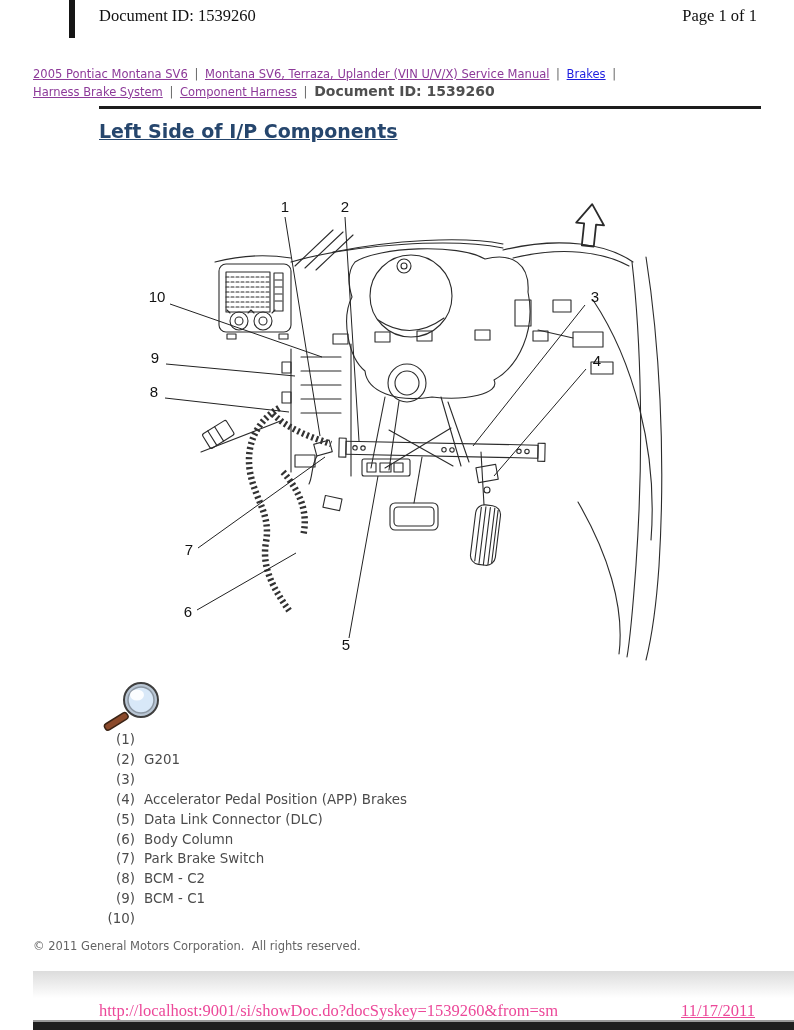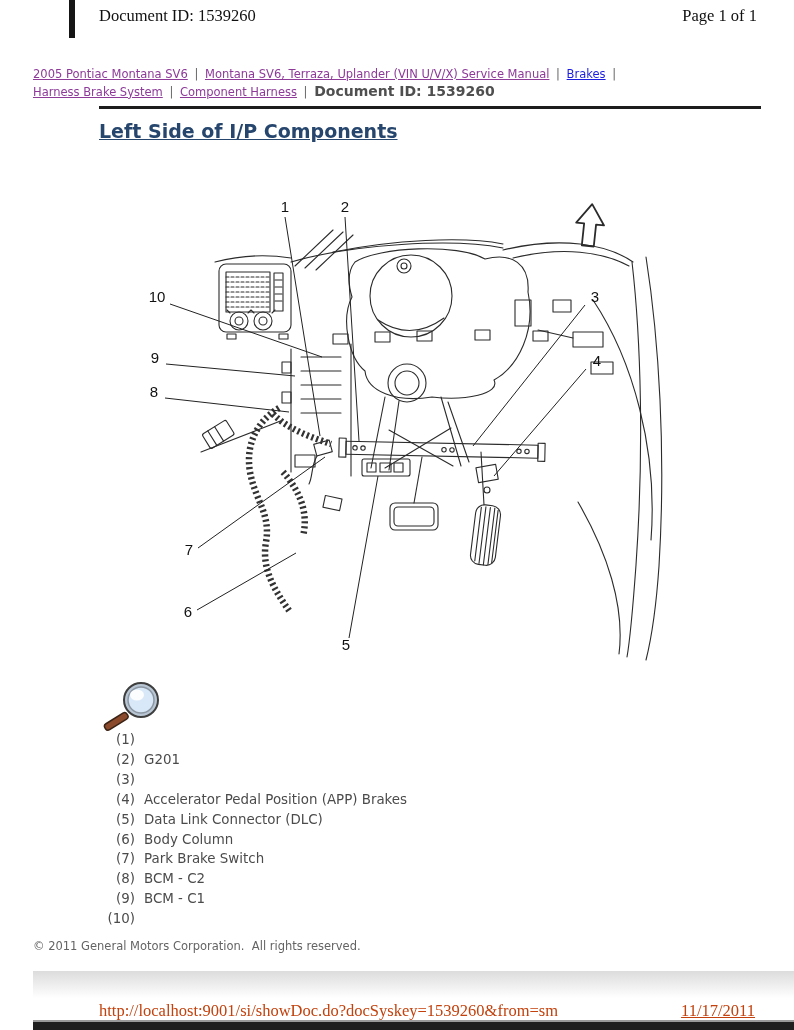--- a/index.html
+++ b/index.html
@@ -23,21 +23,21 @@
              color:#26466d;text-decoration:underline;}
   .figure{position:absolute;top:180px;left:0;}
   .magnifier{position:absolute;top:680px;left:66px;cursor:pointer;}
   .legend{position:absolute;top:730px;left:66px;color:#4b4b4b;font-size:13.4px;}
   .legend-row{display:flex;line-height:19.9px;}
   .legend-num{width:36px;text-align:right;margin-right:9px;flex:none;}
   .copyright{position:absolute;top:939px;left:0;width:794px;
              font-size:11.5px;color:#646464;white-space:pre;}
   .fade-band{position:absolute;top:971px;left:0;width:794px;height:27px;
              background:linear-gradient(to bottom,#dcdcdc,#ffffff);}
-  .ftr{position:absolute;top:1001px;font-size:16.5px;color:#c2410c;}
+  .ftr{position:absolute;top:1001px;font-size:16.5px;color:#ec4899;}
   .ftr-left{left:66px;}
   .ftr-right{right:72px;text-decoration:underline;}
   .bottom-hairline{position:absolute;top:1020px;left:0;width:794px;height:2px;background:#9a9a9a;}
   .bottom-bar{position:absolute;top:1022px;left:0;width:794px;height:8px;background:#1f1f1f;}
   svg .art{stroke:#2b2b2b;stroke-width:1.1;fill:none;stroke-linejoin:round;stroke-linecap:round;}
   svg .thick{stroke-width:1.8;}
   svg .callout-line{stroke:#222;stroke-width:1;fill:none;}
   svg .callout-num{fill:#111;font-family:"Liberation Sans",sans-serif;font-size:15px;}
   svg .rib{stroke:#333;stroke-width:6.5;fill:none;stroke-dasharray:2.2 2.8;stroke-linecap:butt;}
 </style>

